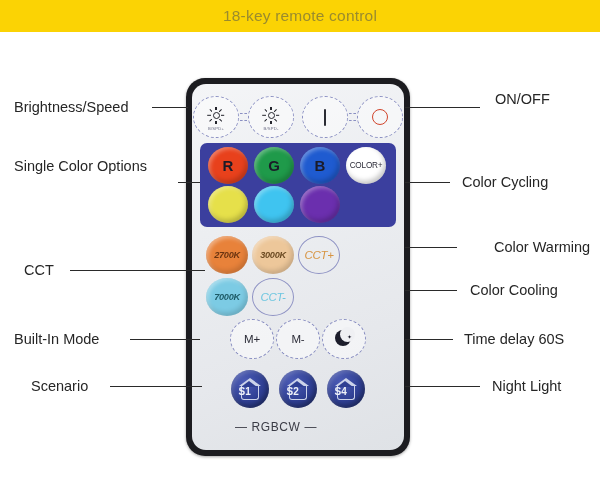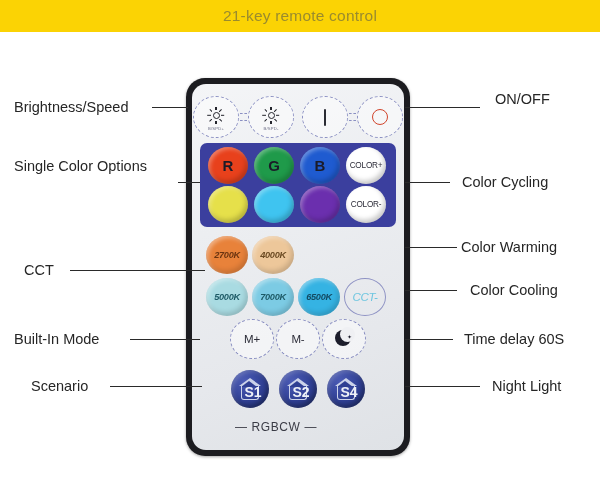--- a/index.html
+++ b/index.html
@@ -142,41 +142,41 @@
     position:absolute;left:2.5px;top:7px;width:18px;height:15px;
     border:1.6px solid #ccd3ea;border-top:none;box-sizing:border-box;
     border-radius:0 0 3px 3px;
   }
   .house .roofin{
     position:absolute;left:2.6px;top:2.6px;width:0;height:0;
     border-left:8.9px solid transparent;border-right:8.9px solid transparent;
     border-bottom:6px solid #2f3f93;
   }
   .house .lbl{
-    position:absolute;left:0;top:7px;width:100%;text-align:right;
-    font-size:14px;font-weight:bold;color:#eef1f8;line-height:14px;
+    position:absolute;left:0;top:7px;width:100%;text-align:left;
+    font-size:10px;font-weight:bold;color:#eef1f8;line-height:14px;
   }
 
   
   #remote-footer{
     position:absolute;left:0;top:336px;width:168px;text-align:center;
     font-size:12px;color:#3a3b45;letter-spacing:.6px;
   }
 
   
   .label{
     position:absolute;font-size:14.5px;color:#262626;white-space:nowrap;
   }
   .leader{position:absolute;height:0;border-top:1.4px solid #2a2a2a;}
 </style>
 </head>
 <body>
 
 <div id="header">
-  <div id="header-title">21-key remote control</div>
+  <div id="header-title">18-key remote control</div>
 </div>
 
 <div id="remote">
   <div id="remote-face">
 
     <div class="row" id="row-top">
       <div class="pillpair">
         <div class="pillkey">
           <div class="sun">
             <div class="core"></div>
@@ -227,44 +227,38 @@
           </div>
         <div class="cbtn" style="background:#e6e04a">
             <span></span>
           </div>
         <div class="cbtn" style="background:#3fc4f0">
             <span></span>
           </div>
         <div class="cbtn" style="background:#6b2fae">
             <span></span>
           </div>
-        <div class="cbtn white" style="background:#ffffff">
-            <span>COLOR-</span>
-          </div>
       </div>
     </div>
 
     <div class="kgrid" style="top:152px">
       <div class="kbtn" style="background:#e8823a;color:#6b3410">
           <span>2700K</span>
         </div>
       <div class="kbtn" style="background:#edc79a;color:#6b4a22">
-          <span>4000K</span>
+          <span>3000K</span>
+        </div>
+      <div class="kbtn outline" style="color:#d79442">
+          <span>CCT+</span>
         </div>
     </div>
 
     <div class="kgrid" style="top:194px">
-      <div class="kbtn" style="background:#a9dbe2;color:#1d5a66">
-          <span>5000K</span>
-        </div>
       <div class="kbtn" style="background:#7ccbe4;color:#1d5a66">
           <span>7000K</span>
-        </div>
-      <div class="kbtn" style="background:#35b3e3;color:#134a63">
-          <span>6500K</span>
         </div>
       <div class="kbtn outline" style="color:#6ec6e0">
           <span>CCT-</span>
         </div>
     </div>
 
     <div class="row" id="row-mode">
       <div class="mkey">
         <span class="big">M+</span>
       </div>
@@ -329,21 +323,21 @@
 <div class="label" style="left:31px;top:378px">Scenario</div>
 <div class="leader" style="left:110px;top:386px;width:92px"></div>
 
 <div class="leader" style="left:405px;top:107px;width:75px"></div>
 <div class="label" style="left:495px;top:91px">ON/OFF</div>
 
 <div class="leader" style="left:405px;top:182px;width:45px"></div>
 <div class="label" style="left:462px;top:174px">Color Cycling</div>
 
 <div class="leader" style="left:405px;top:247px;width:52px"></div>
-<div class="label" style="left:461px;top:239px">Color Warming</div>
+<div class="label" style="left:494px;top:239px">Color Warming</div>
 
 <div class="leader" style="left:405px;top:290px;width:52px"></div>
 <div class="label" style="left:470px;top:282px">Color Cooling</div>
 
 <div class="leader" style="left:405px;top:339px;width:48px"></div>
 <div class="label" style="left:464px;top:331px">Time delay 60S</div>
 
 <div class="leader" style="left:405px;top:386px;width:75px"></div>
 <div class="label" style="left:492px;top:378px">Night Light</div>
 

